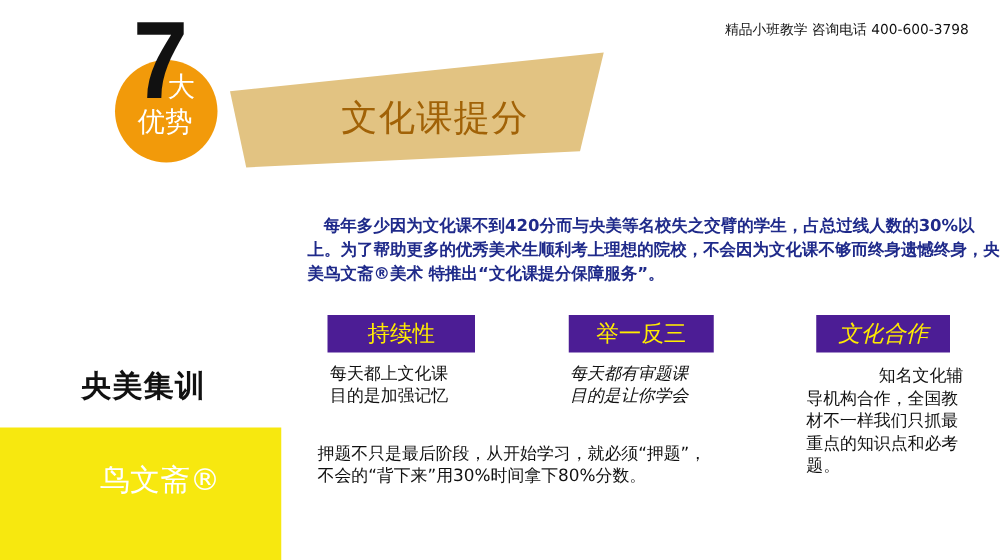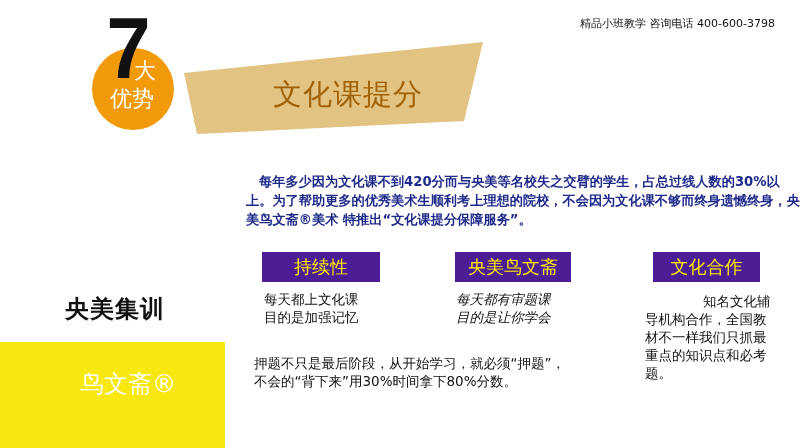--- a/index.html
+++ b/index.html
@@ -32,21 +32,21 @@
     .intro {
       left: 246px; top: 172px; width: 560px; font-size: 13.2px; line-height: 19px;
       color: #1f2a8a; font-weight: bold; text-indent: 13px;
     }
     .tag {
       height: 30px; background: #4c1d95; color: #ffec00; font-size: 18px;
       display: flex; align-items: center; justify-content: center; white-space: nowrap;
     }
     .tag1 { left: 262px; top: 252px; width: 118px; }
     .tag2 { left: 455px; top: 252px; width: 116px; }
-    .tag3 { left: 653px; top: 252px; width: 107px; }
+    .tag3 { left: 653px; top: 252px; width: 107px; font-style: italic; }
     .desc { font-size: 13.5px; line-height: 18px; color: #111; }
     .d1 { left: 264px; top: 290px; width: 140px; }
     .d2 { left: 456px; top: 290px; width: 140px; font-style: italic; }
     .d3 { left: 645px; top: 292px; width: 128px; line-height: 18px; text-indent: 58px; }
     .ymjx {
       left: 65px; top: 297px; font-size: 24px; color: #111; font-weight: bold;
       line-height: 1; white-space: nowrap; letter-spacing: 1px;
     }
     .yellow { left: 0; top: 342px; width: 225px; height: 106px; background: #f7e80f; }
     .brand {
@@ -67,21 +67,21 @@
 <div class="abs youshi">优势</div>
 
 <svg class="abs banner" viewBox="0 0 800 448">
   <polygon points="184,73 483,42 464,121 197,134" fill="#e2c382"></polygon>
 </svg>
 <div class="abs banner-title">文化课提分</div>
 
 <div class="abs intro">每年多少因为文化课不到420分而与央美等名校失之交臂的学生，占总过线人数的30%以上。为了帮助更多的优秀美术生顺利考上理想的院校，不会因为文化课不够而终身遗憾终身，央美鸟文斋®美术 特推出“文化课提分保障服务”。</div>
 
 <div class="abs tag tag1">持续性</div>
-<div class="abs tag tag2">央美鸟文斋</div>
+<div class="abs tag tag2">举一反三</div>
 <div class="abs tag tag3">文化合作</div>
 
 <div class="abs desc d1">
   <div>每天都上文化课</div>
   <div>目的是加强记忆</div>
 </div>
 <div class="abs desc d2">
   <div>每天都有审题课</div>
   <div>目的是让你学会</div>
 </div>

